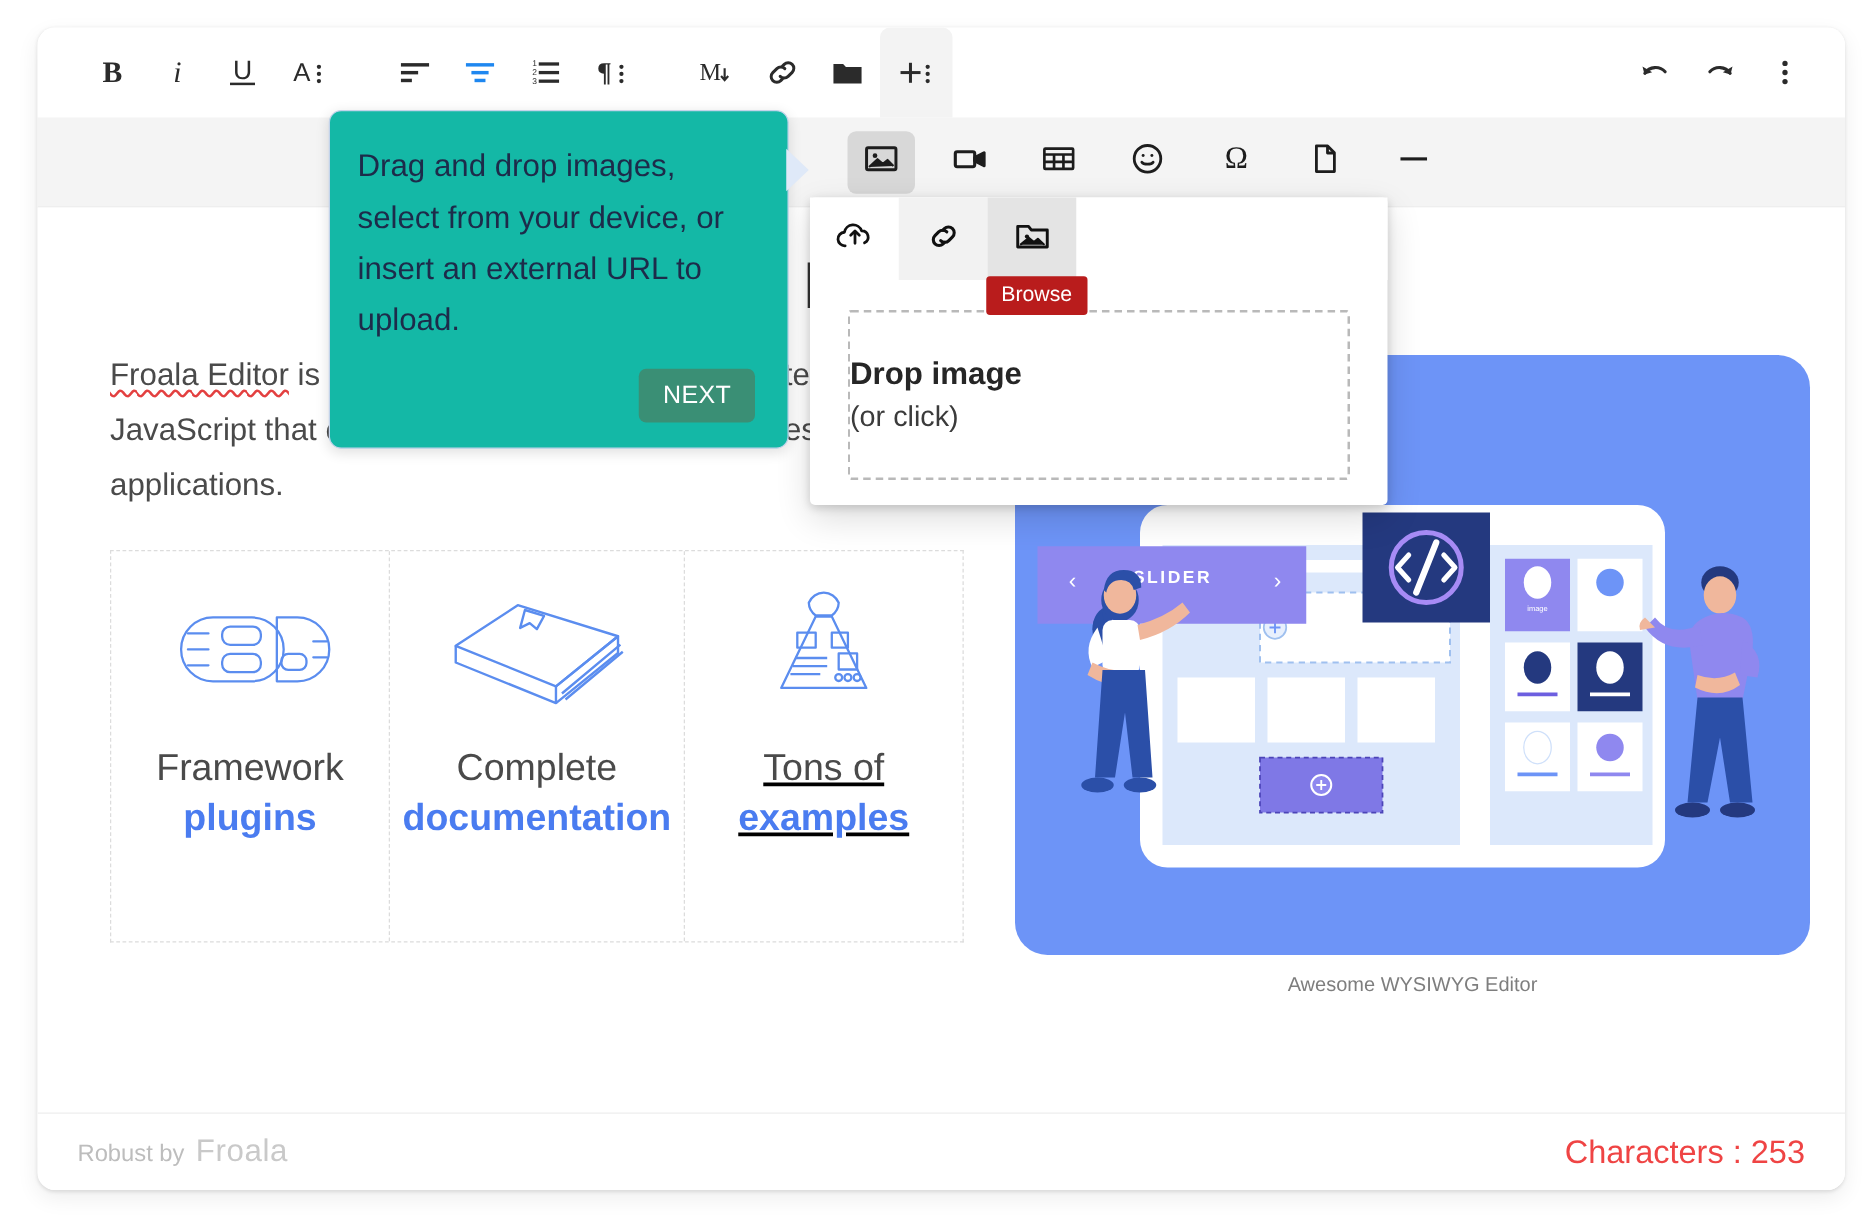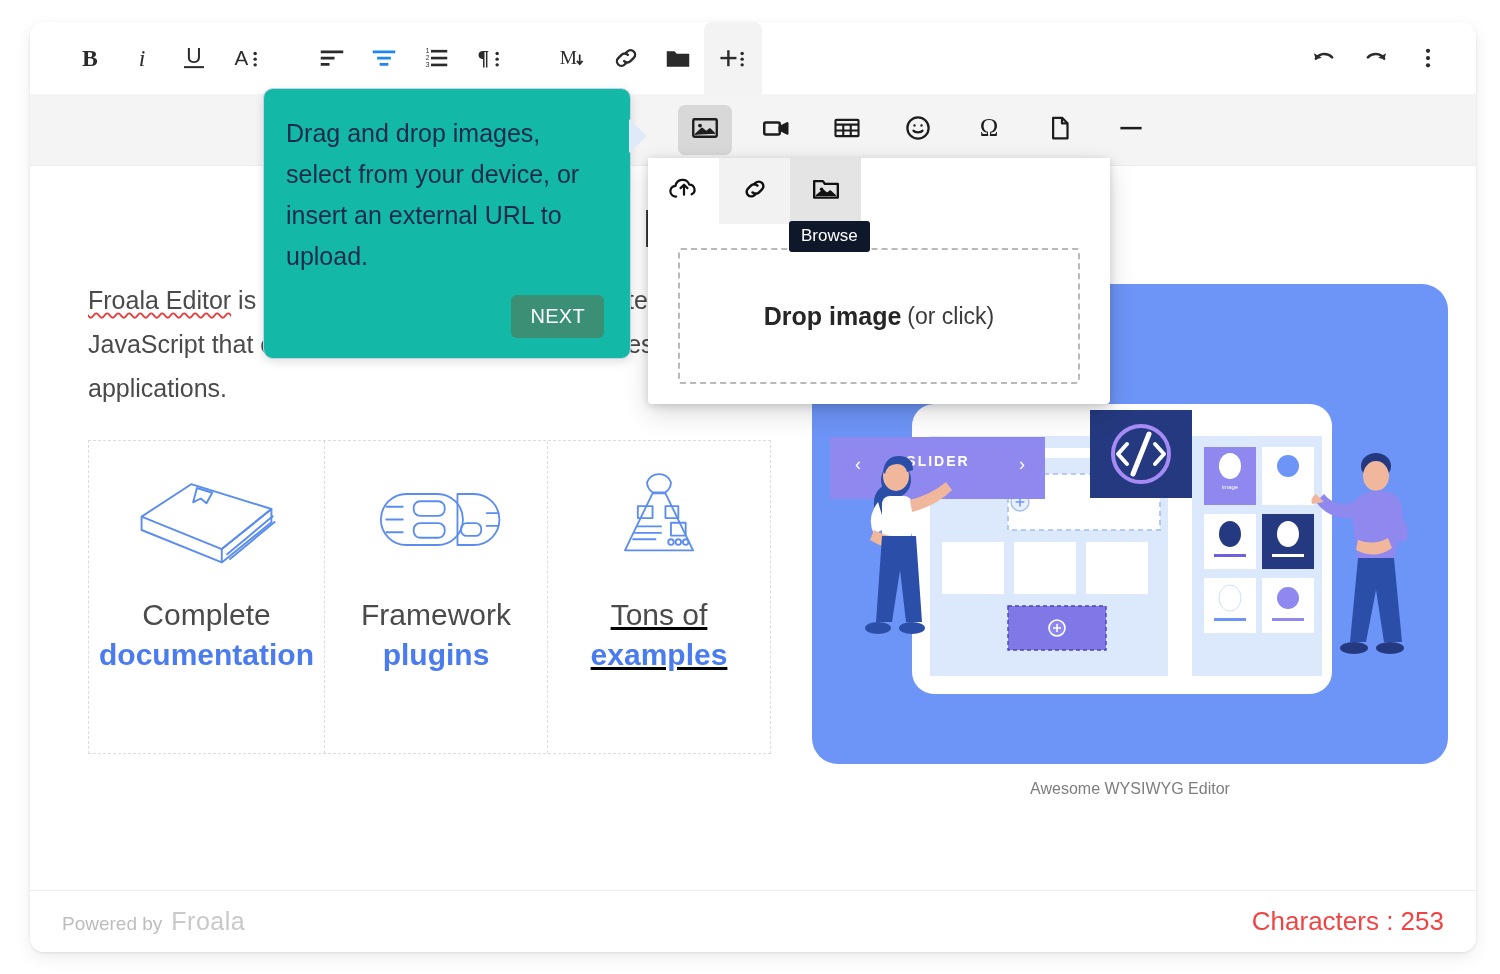--- a/index.html
+++ b/index.html
@@ -244,30 +244,30 @@
     cursor: pointer;
     color: #111;
   }
   .img-tab.inactive { background: #f2f2f2; }
   .img-tab.active-tab { background: #e4e4e4; }
   .dropzone {
     margin: 24px 30px 0;
     border: 2px dashed #b9b9b9;
     border-radius: 3px;
     height: 136px;
-    display: flex; flex-direction: row;
-    align-items: center; justify-content: center;
+    display: flex; flex-direction: column;
+    align-items: flex-start; justify-content: center;
     gap: 6px;
   }
   .dz-title { font-size: 25px; font-weight: 700; color: #262626; }
   .dz-sub { font-size: 23px; color: #3b3b3b; }
   .browse-tip {
     position: absolute;
     left: 141px; top: 63px;
-    background: #0f172a;
+    background: #b91c1c;
     color: #ffffff;
     font-size: 17px;
     padding: 5px 12px 6px;
     border-radius: 3px;
     white-space: nowrap;
     z-index: 58;
   }
 </style>
 </head>
 <body>
@@ -502,49 +502,49 @@
     <div class="doc">
 
       <div class="doc-heading">Simple. Powerful. Robust.</div>
 
       <div class="doc-cols">
 
         <div class="col-left">
           <p class="body-text"><span class="misspell">Froala Editor</span><span> is a beautiful WYSIWYG Editor written in JavaScript that enables rich text editing capabilities for your applications.</span></p>
 
           <div class="cards">
-
-            <div class="card">
-              <div class="card-icon">
-                <svg width="155" height="105" viewBox="0 0 160 110" fill="none" stroke="#5b8def" stroke-width="2" stroke-linejoin="round">
-                  <path d="M12 52 L64 18 L148 44 L96 86 Z"></path>
-                  <path d="M12 52 L12 66 L96 100 L96 86"></path>
-                  <path d="M96 86 L148 44 L148 58 L96 100"></path>
-                  <path d="M70 22 L86 27 L80 38 L74 33 L66 37 Z"></path>
-                  <path d="M101 92 L150 51 M104 97 L152 57"></path>
-                </svg>
-              </div>
-              <div class="card-t1">Complete</div>
-              <div class="card-t2">documentation</div>
-            </div>
 
             <div class="card">
               <div class="card-icon">
                 <svg width="155" height="95" viewBox="0 0 170 100" fill="none" stroke="#5b8def" stroke-width="2" stroke-linejoin="round" stroke-linecap="round">
                   <path d="M52 22 h34 a28 28 0 0 1 0 56 h-34 a28 28 0 0 1 0 -56 z"></path>
                   <rect x="60" y="30" width="34" height="16" rx="7"></rect>
                   <rect x="60" y="54" width="34" height="16" rx="7"></rect>
                   <path d="M108 22 h18 a28 28 0 0 1 0 56 h-18 z"></path>
                   <rect x="112" y="54" width="22" height="14" rx="6"></rect>
                   <path d="M30 36 h18 M30 50 h18 M30 64 h18"></path>
                   <path d="M140 43 h12 M140 57 h12"></path>
                 </svg>
               </div>
               <div class="card-t1">Framework</div>
               <div class="card-t2">plugins</div>
+            </div>
+
+            <div class="card">
+              <div class="card-icon">
+                <svg width="155" height="105" viewBox="0 0 160 110" fill="none" stroke="#5b8def" stroke-width="2" stroke-linejoin="round">
+                  <path d="M12 52 L64 18 L148 44 L96 86 Z"></path>
+                  <path d="M12 52 L12 66 L96 100 L96 86"></path>
+                  <path d="M96 86 L148 44 L148 58 L96 100"></path>
+                  <path d="M70 22 L86 27 L80 38 L74 33 L66 37 Z"></path>
+                  <path d="M101 92 L150 51 M104 97 L152 57"></path>
+                </svg>
+              </div>
+              <div class="card-t1">Complete</div>
+              <div class="card-t2">documentation</div>
             </div>
 
             <div class="card">
               <div class="card-icon">
                 <svg width="120" height="115" viewBox="0 0 130 125" fill="none" stroke="#5b8def" stroke-width="2" stroke-linejoin="round">
                   <path d="M52 22 a14 14 0 0 1 26 0 a14 14 0 0 1 -6 11 h-14 a14 14 0 0 1 -6 -11 z"></path>
                   <path d="M58 34 h14 l30 62 H28 Z"></path>
                   <rect x="42" y="48" width="16" height="13"></rect>
                   <rect x="72" y="48" width="14" height="13"></rect>
                   <rect x="78" y="66" width="16" height="14"></rect>
@@ -640,21 +640,21 @@
             </div>
             <div class="caption">Awesome WYSIWYG Editor</div>
           </div>
         </div>
 
       </div>
     </div>
 
     <div class="statusbar">
       <div class="powered">
-        <span>Powered by</span>
+        <span>Robust by</span>
         <span class="froala-word">Froala</span>
       </div>
       <div class="charcount">Characters : 253</div>
     </div>
 
   </div>
 
   <div class="img-popup">
     <div class="img-tabs">
       <div class="img-tab">

